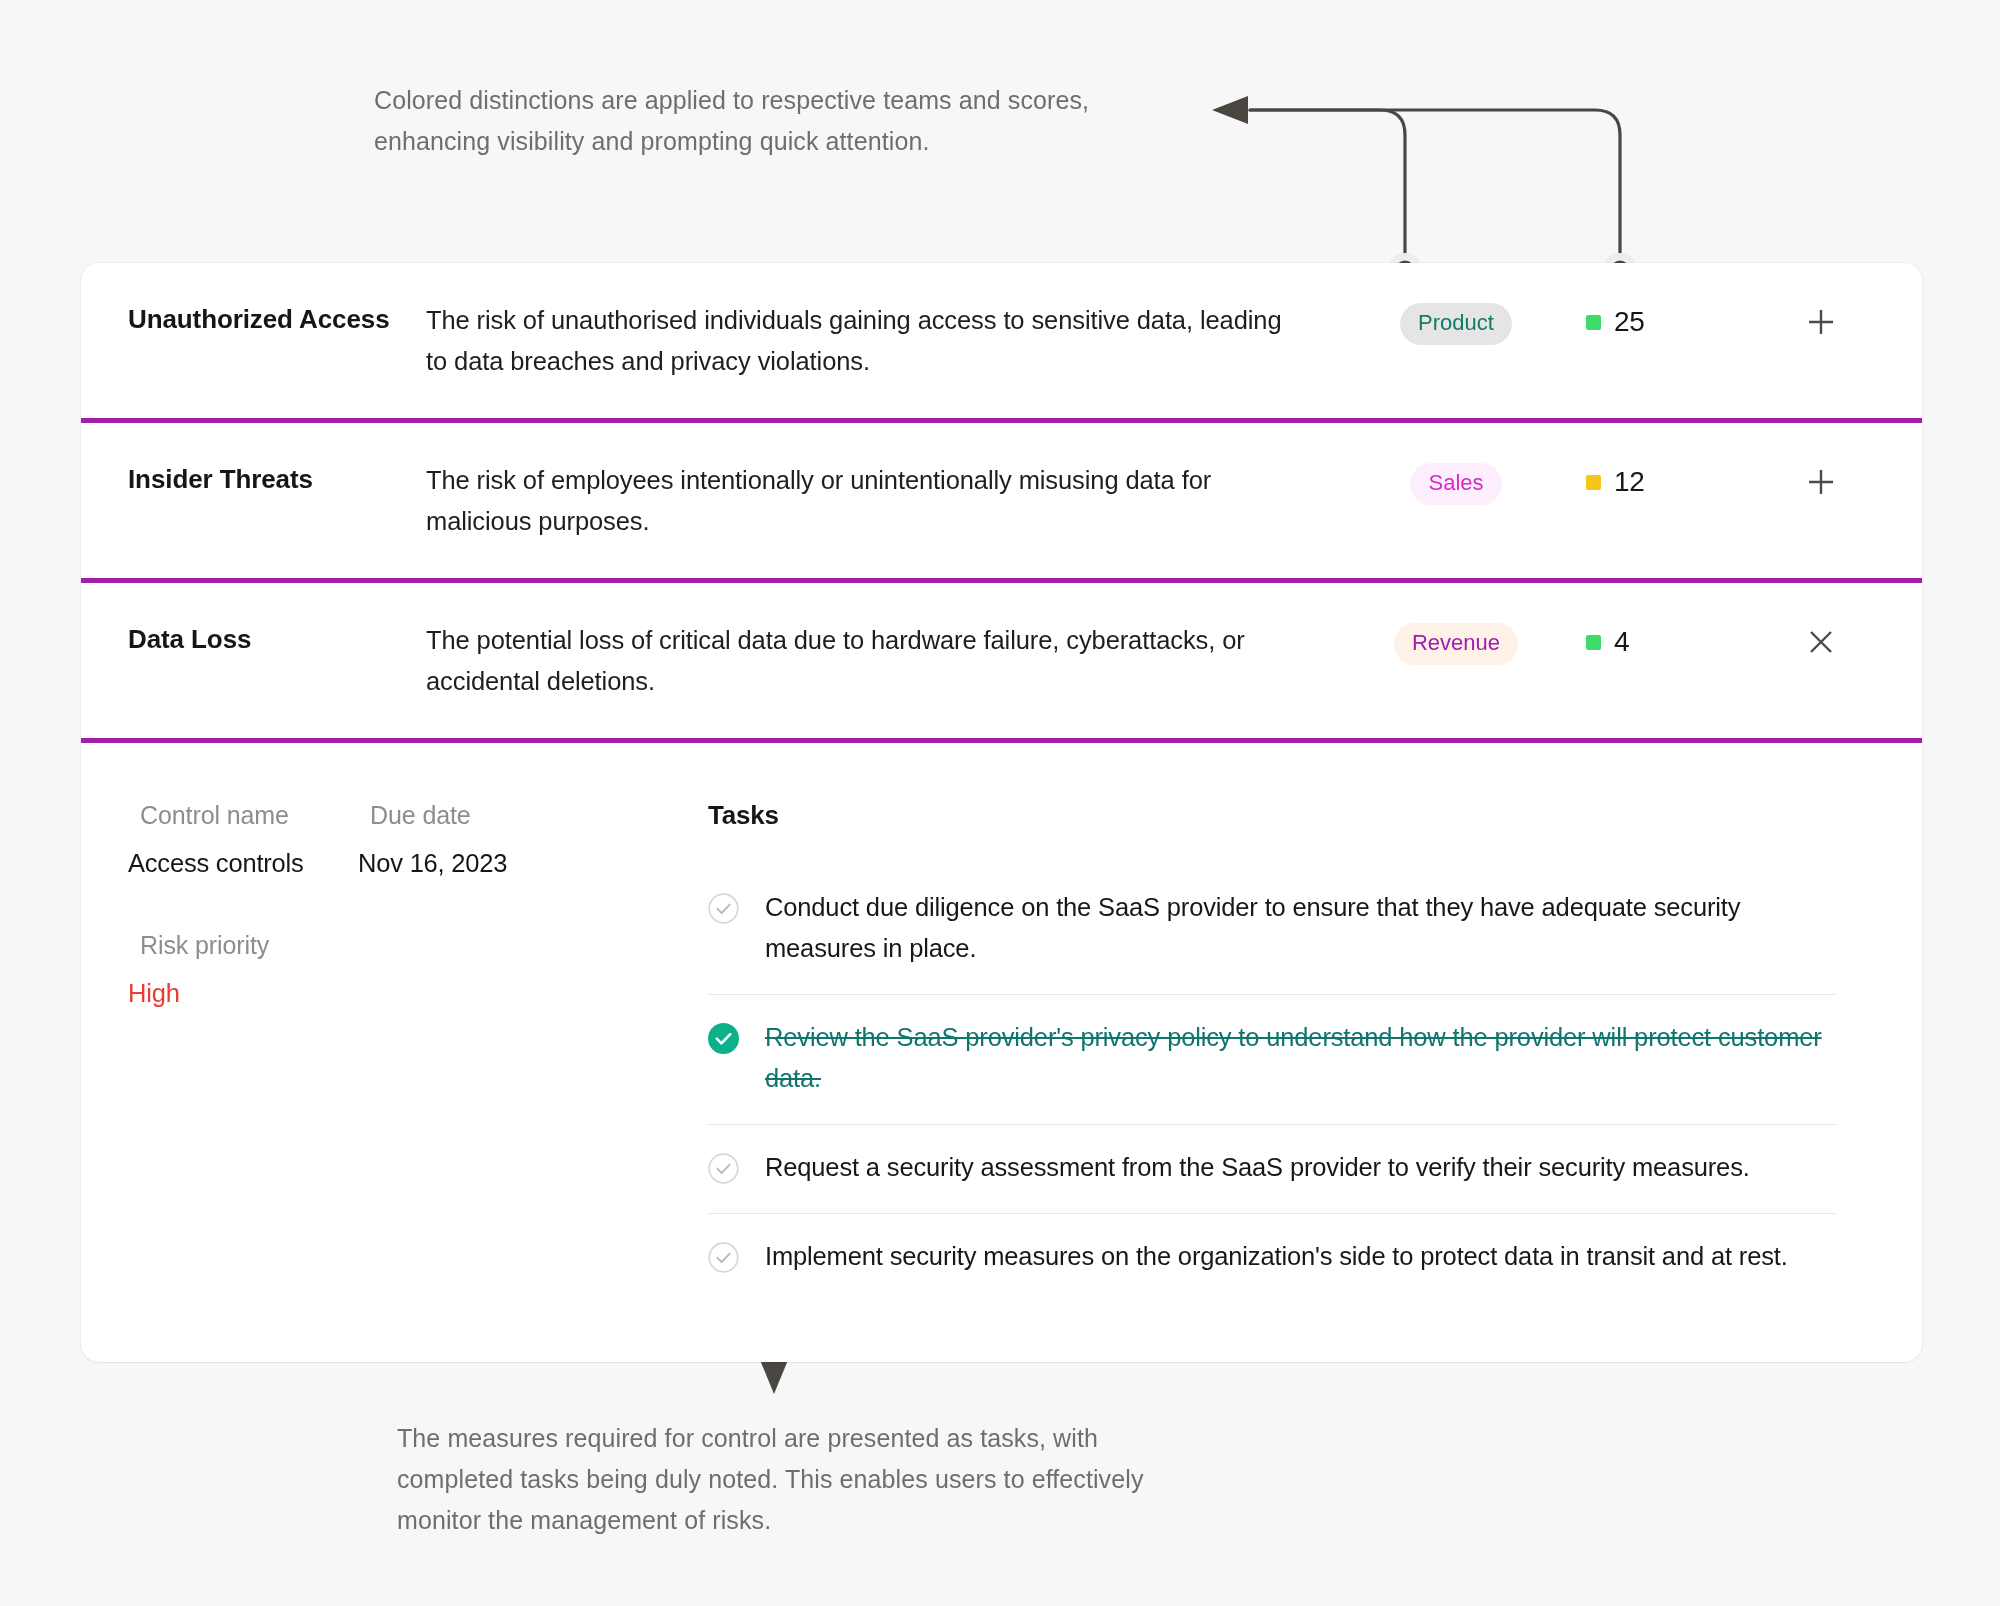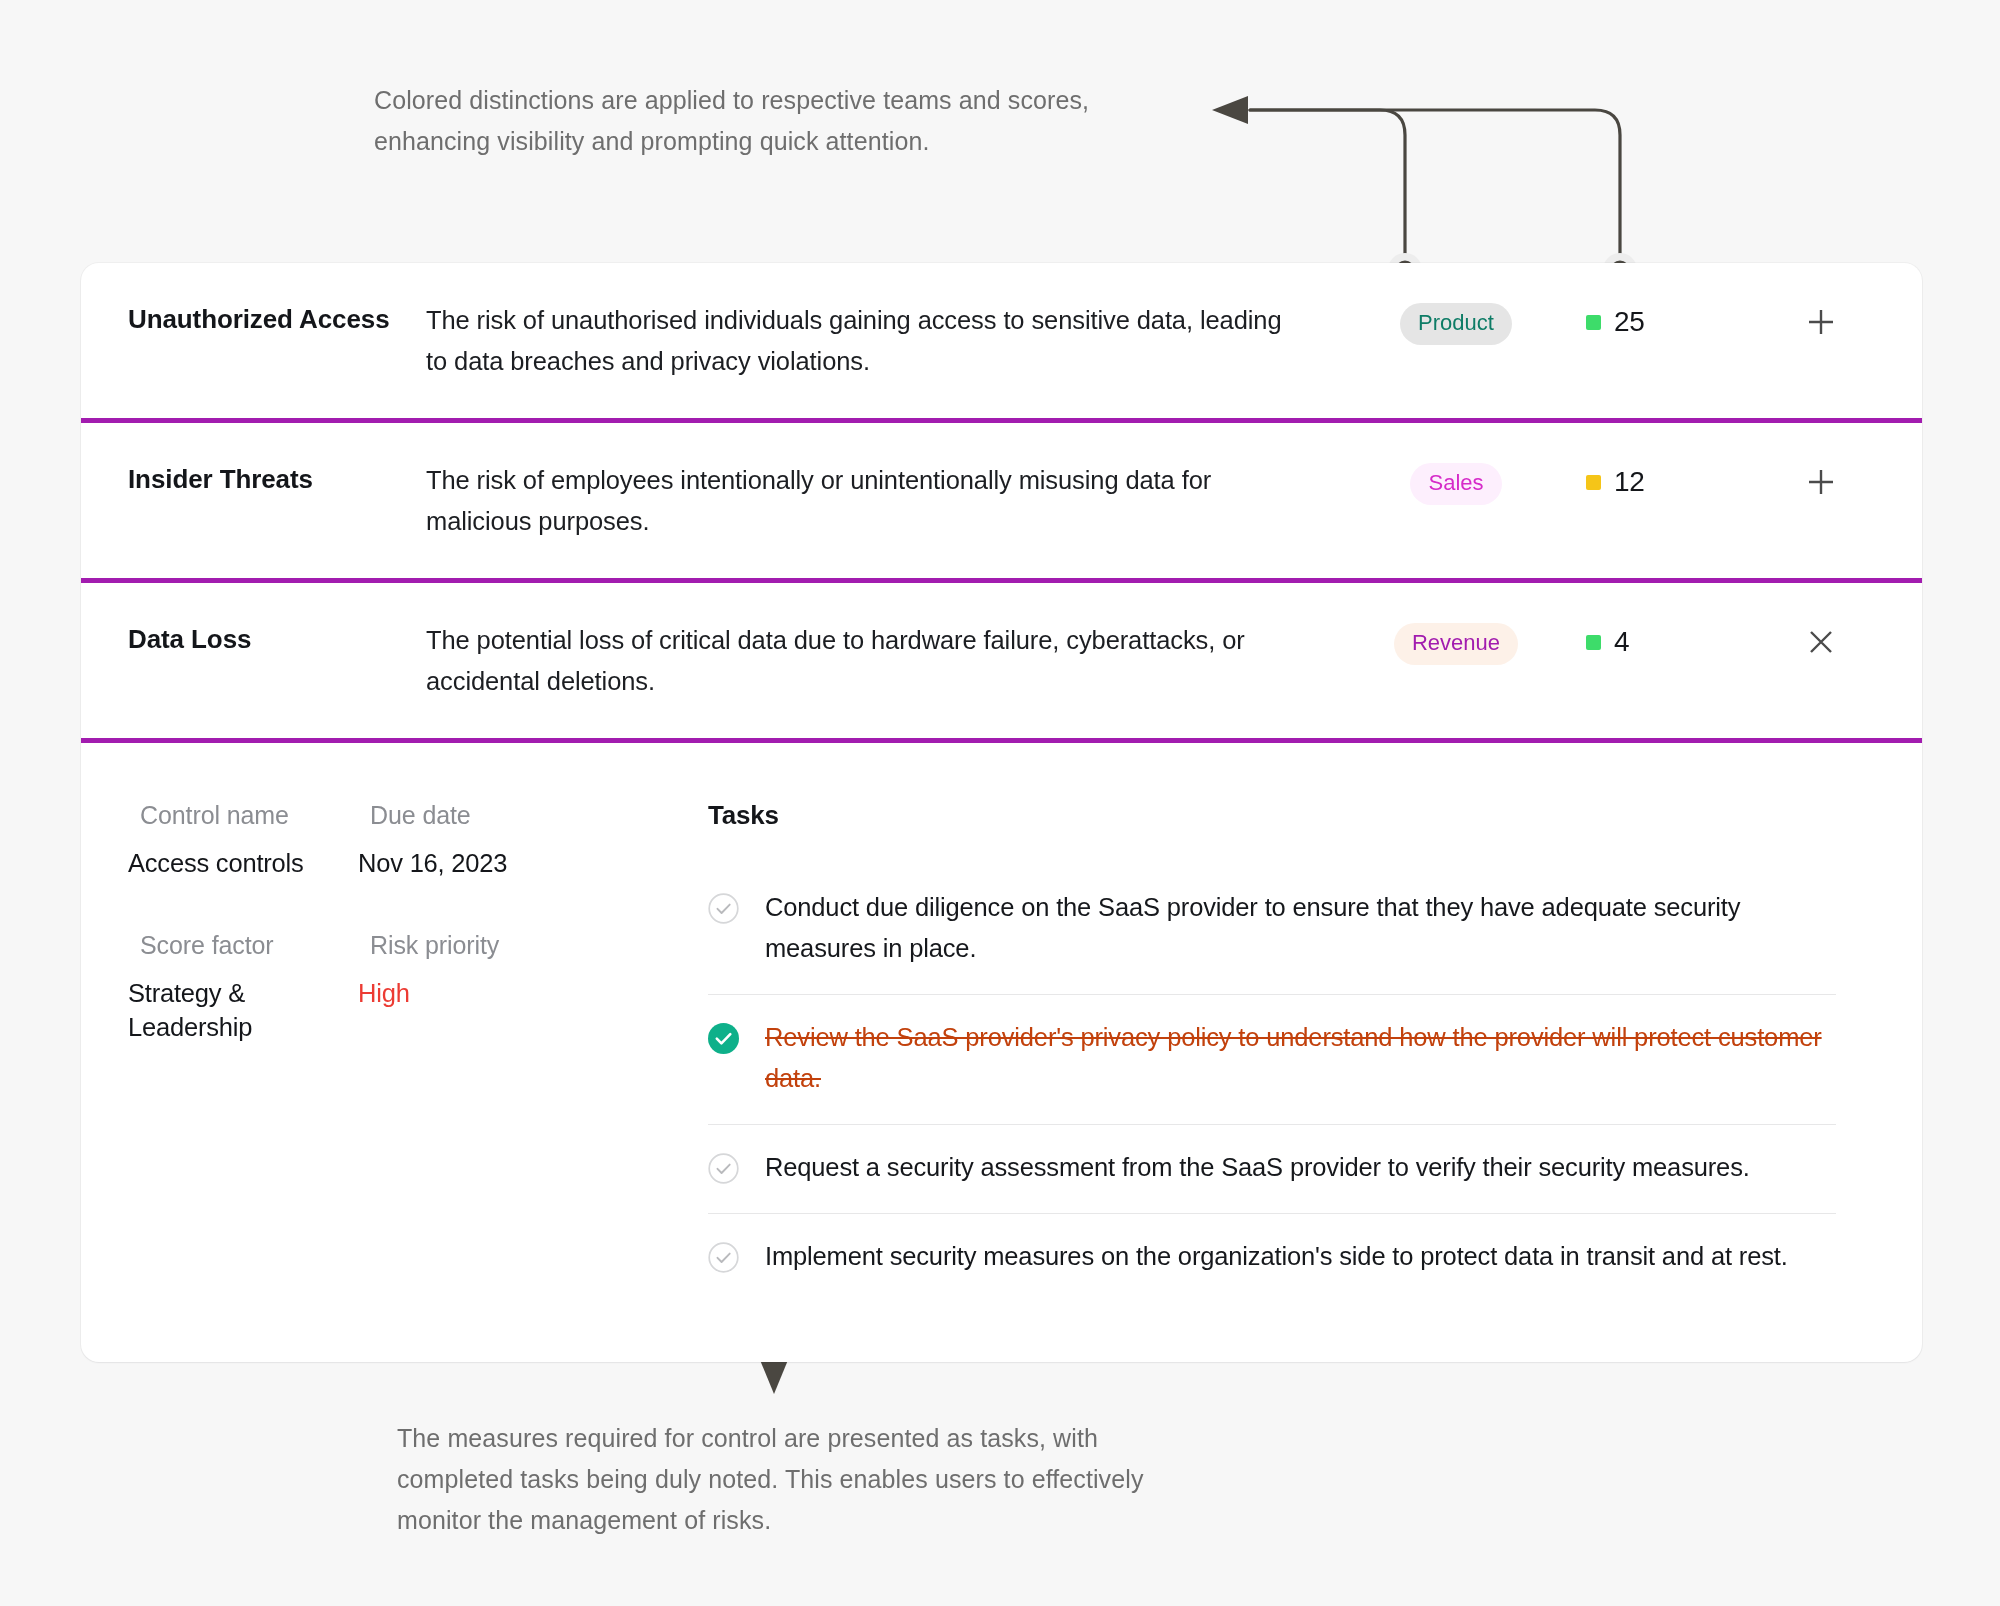--- a/index.html
+++ b/index.html
@@ -180,21 +180,21 @@
     margin-top: 6px;
     cursor: pointer;
   }
   .task-text {
     font-size: 25.5px;
     line-height: 41px;
     color: #16181c;
     letter-spacing: -.15px;
   }
   .task-item.done .task-text {
-    color: #c2410c;
+    color: #0f766e;
     text-decoration: line-through;
     text-decoration-thickness: 1.5px;
   }
 </style>
 </head>
 <body>
 
 <svg class="connector-svg" viewBox="0 0 2000 1606">
 
   <path d="M1620 268 L1620 135 Q1620 110 1595 110 L1250 110" fill="none" stroke="#4a4741" stroke-width="3.2" stroke-linecap="round"></path>
@@ -284,24 +284,20 @@
         <div class="field-col-a">
           <div class="field-label">Control name</div>
           <div class="field-value">Access controls</div>
         </div>
         <div class="field-col-b">
           <div class="field-label">Due date</div>
           <div class="field-value">Nov 16, 2023</div>
         </div>
       </div>
       <div class="field-grid field-row-2">
-        <div class="field-col-a">
-          <div class="field-label">Score factor</div>
-          <div class="field-value">Strategy &amp; Leadership</div>
-        </div>
         <div class="field-col-b">
           <div class="field-label">Risk priority</div>
           <div class="field-value value-high" style="color: rgb(236, 59, 51);">High</div>
         </div>
       </div>
     </div>
 
     <div class="tasks-section">
       <div class="tasks-heading">Tasks</div>
 

